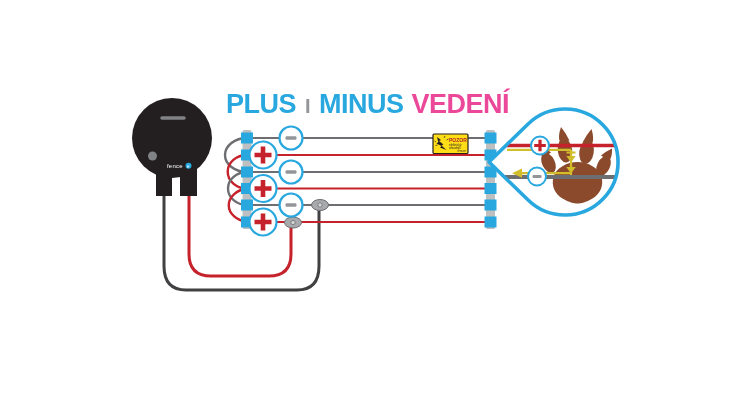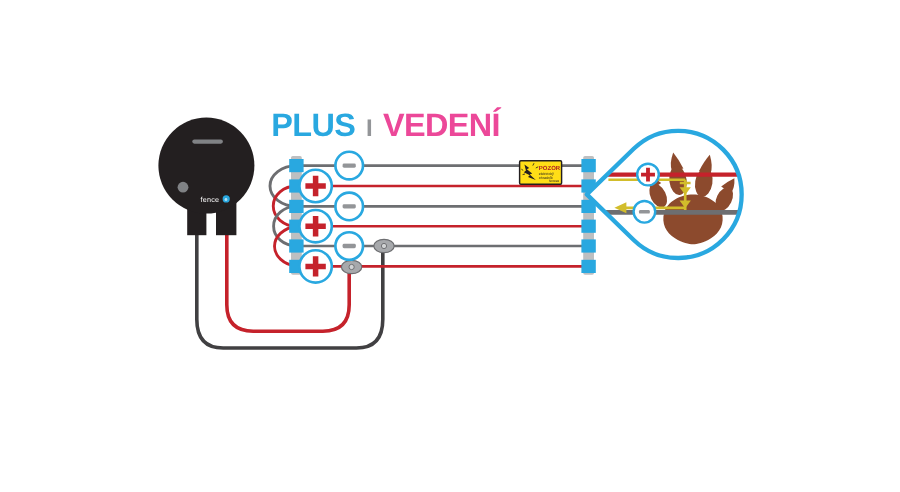--- a/index.html
+++ b/index.html
@@ -19,20 +19,21 @@
   svg{position:absolute;left:0;top:0;}
 </style>
 </head>
 <body>
 
 <div class="stage">
 
   <div class="title">
     <span class="blue">PLUS</span>
     <span class="sep">I</span>
+    <span class="blue">MINUS</span>
     <span class="dark">VEDENÍ</span>
   </div>
 
   <svg width="750" height="410" viewBox="0 0 750 410">
     <defs>
       <clipPath id="dropClip">
         <path d="M 489 162 L 528.1 124 A 53 53 0 1 1 528.1 200 Z"></path>
       </clipPath>
     </defs>
 

